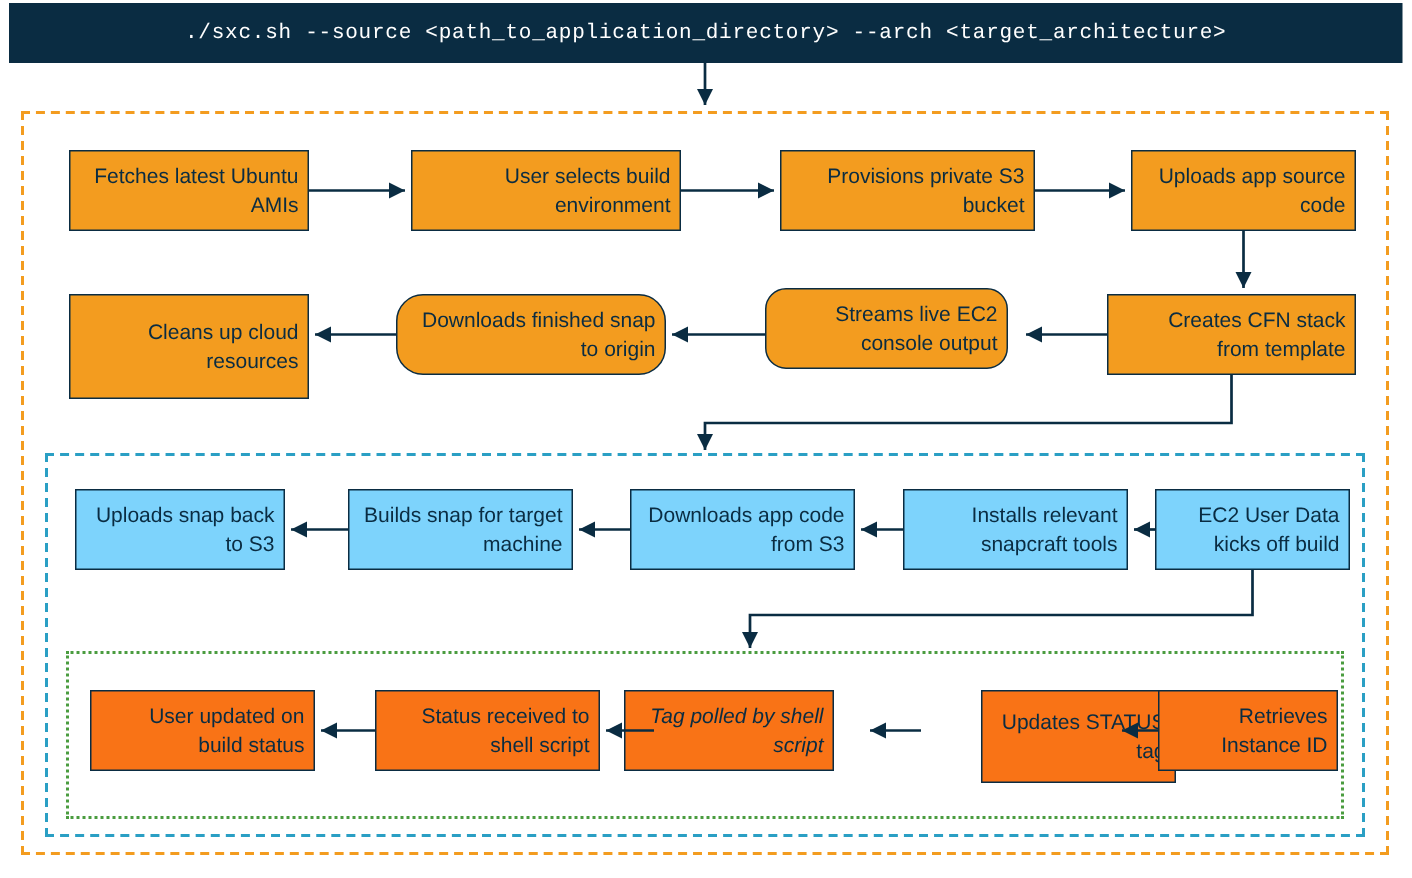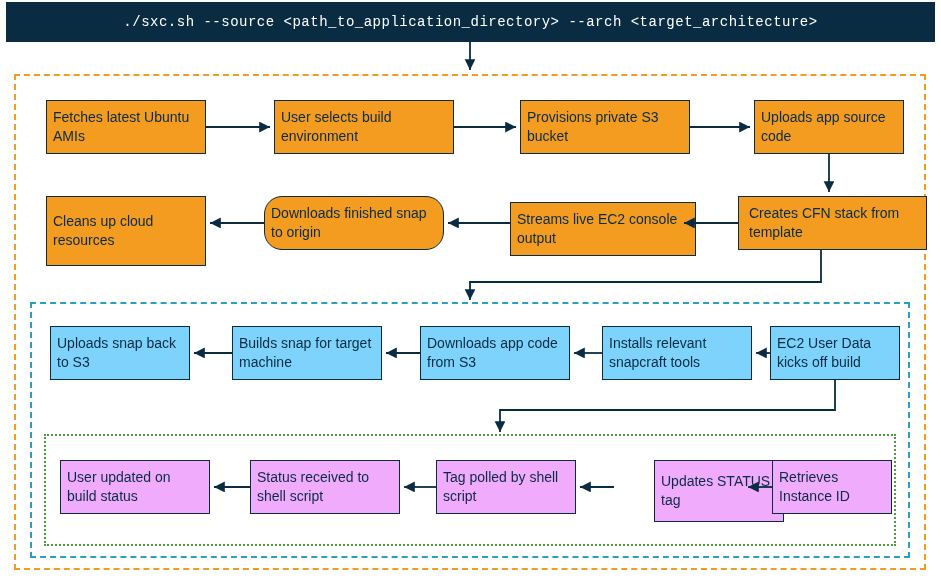--- a/index.html
+++ b/index.html
@@ -43,30 +43,30 @@
     top: 434px;
     width: 852px;
     height: 112px;
     border: 2px dotted #4a9c3f;
   }
   .node {
     position: absolute;
     display: flex;
     align-items: center;
     justify-content: center;
-    text-align: left;
+    text-align: right;
     font-size: 14px;
     line-height: 1.35;
     color: #0a2c42;
     padding: 4px 6px;
     border: 1px solid #0a2c42;
   }
   .orange { background: #f39c1f; }
   .blue   { background: #7dd3fc; }
-  .green  { background: #f0abfc; }
+  .green  { background: #f97316; }
   svg.arrows {
     position: absolute;
     left: 0; top: 0;
     width: 941px; height: 585px;
     pointer-events: none;
   }
 </style>
 </head>
 <body>
 
@@ -90,24 +90,24 @@
 <div class="node orange" style="left:754px; top:100px; width:150px; height:54px;">
     <span>Uploads app source code</span>
   </div>
 
 <div class="node orange" style="left:46px;  top:196px; width:160px; height:70px;">
     <span>Cleans up cloud resources</span>
   </div>
 <div class="node orange" style="left:264px; top:196px; width:180px; height:54px;border-radius:18px;">
     <span>Downloads finished snap to origin</span>
   </div>
-<div class="node orange" style="left:510px; top:202px; width:186px; height:54px;">
+<div class="node orange" style="left:510px; top:192px; width:162px; height:54px;border-radius:14px;">
     <span>Streams live EC2 console output</span>
   </div>
-<div class="node orange" style="left:738px; top:196px; width:189px; height:54px;padding-left:10px;">
+<div class="node orange" style="left:738px; top:196px; width:166px; height:54px;padding-left:10px;">
     <span>Creates CFN stack from template</span>
   </div>
 
 <div class="node blue" style="left:50px;  top:326px; width:140px; height:54px;">
     <span>Uploads snap back to S3</span>
   </div>
 <div class="node blue" style="left:232px; top:326px; width:150px; height:54px;">
     <span>Builds snap for target machine</span>
   </div>
 <div class="node blue" style="left:420px; top:326px; width:150px; height:54px;">
@@ -119,21 +119,21 @@
 <div class="node blue" style="left:770px; top:326px; width:130px; height:54px;">
     <span>EC2 User Data kicks off build</span>
   </div>
 
 <div class="node green" style="left:60px;  top:460px; width:150px; height:54px;">
     <span>User updated on build status</span>
   </div>
 <div class="node green" style="left:250px; top:460px; width:150px; height:54px;">
     <span>Status received to shell script</span>
   </div>
-<div class="node green" style="left:436px; top:460px; width:140px; height:54px;">
+<div class="node green" style="left:416px; top:460px; width:140px; height:54px;font-style:italic;">
     <span>Tag polled by shell script</span>
   </div>
 <div class="node green" style="left:614px; top:460px; width:130px; height:62px;margin-left:40px;">
     <span>Updates STATUS tag</span>
   </div>
 <div class="node green" style="left:772px; top:460px; width:120px; height:54px;">
     <span>Retrieves Instance ID</span>
   </div>
 
 <svg class="arrows">

